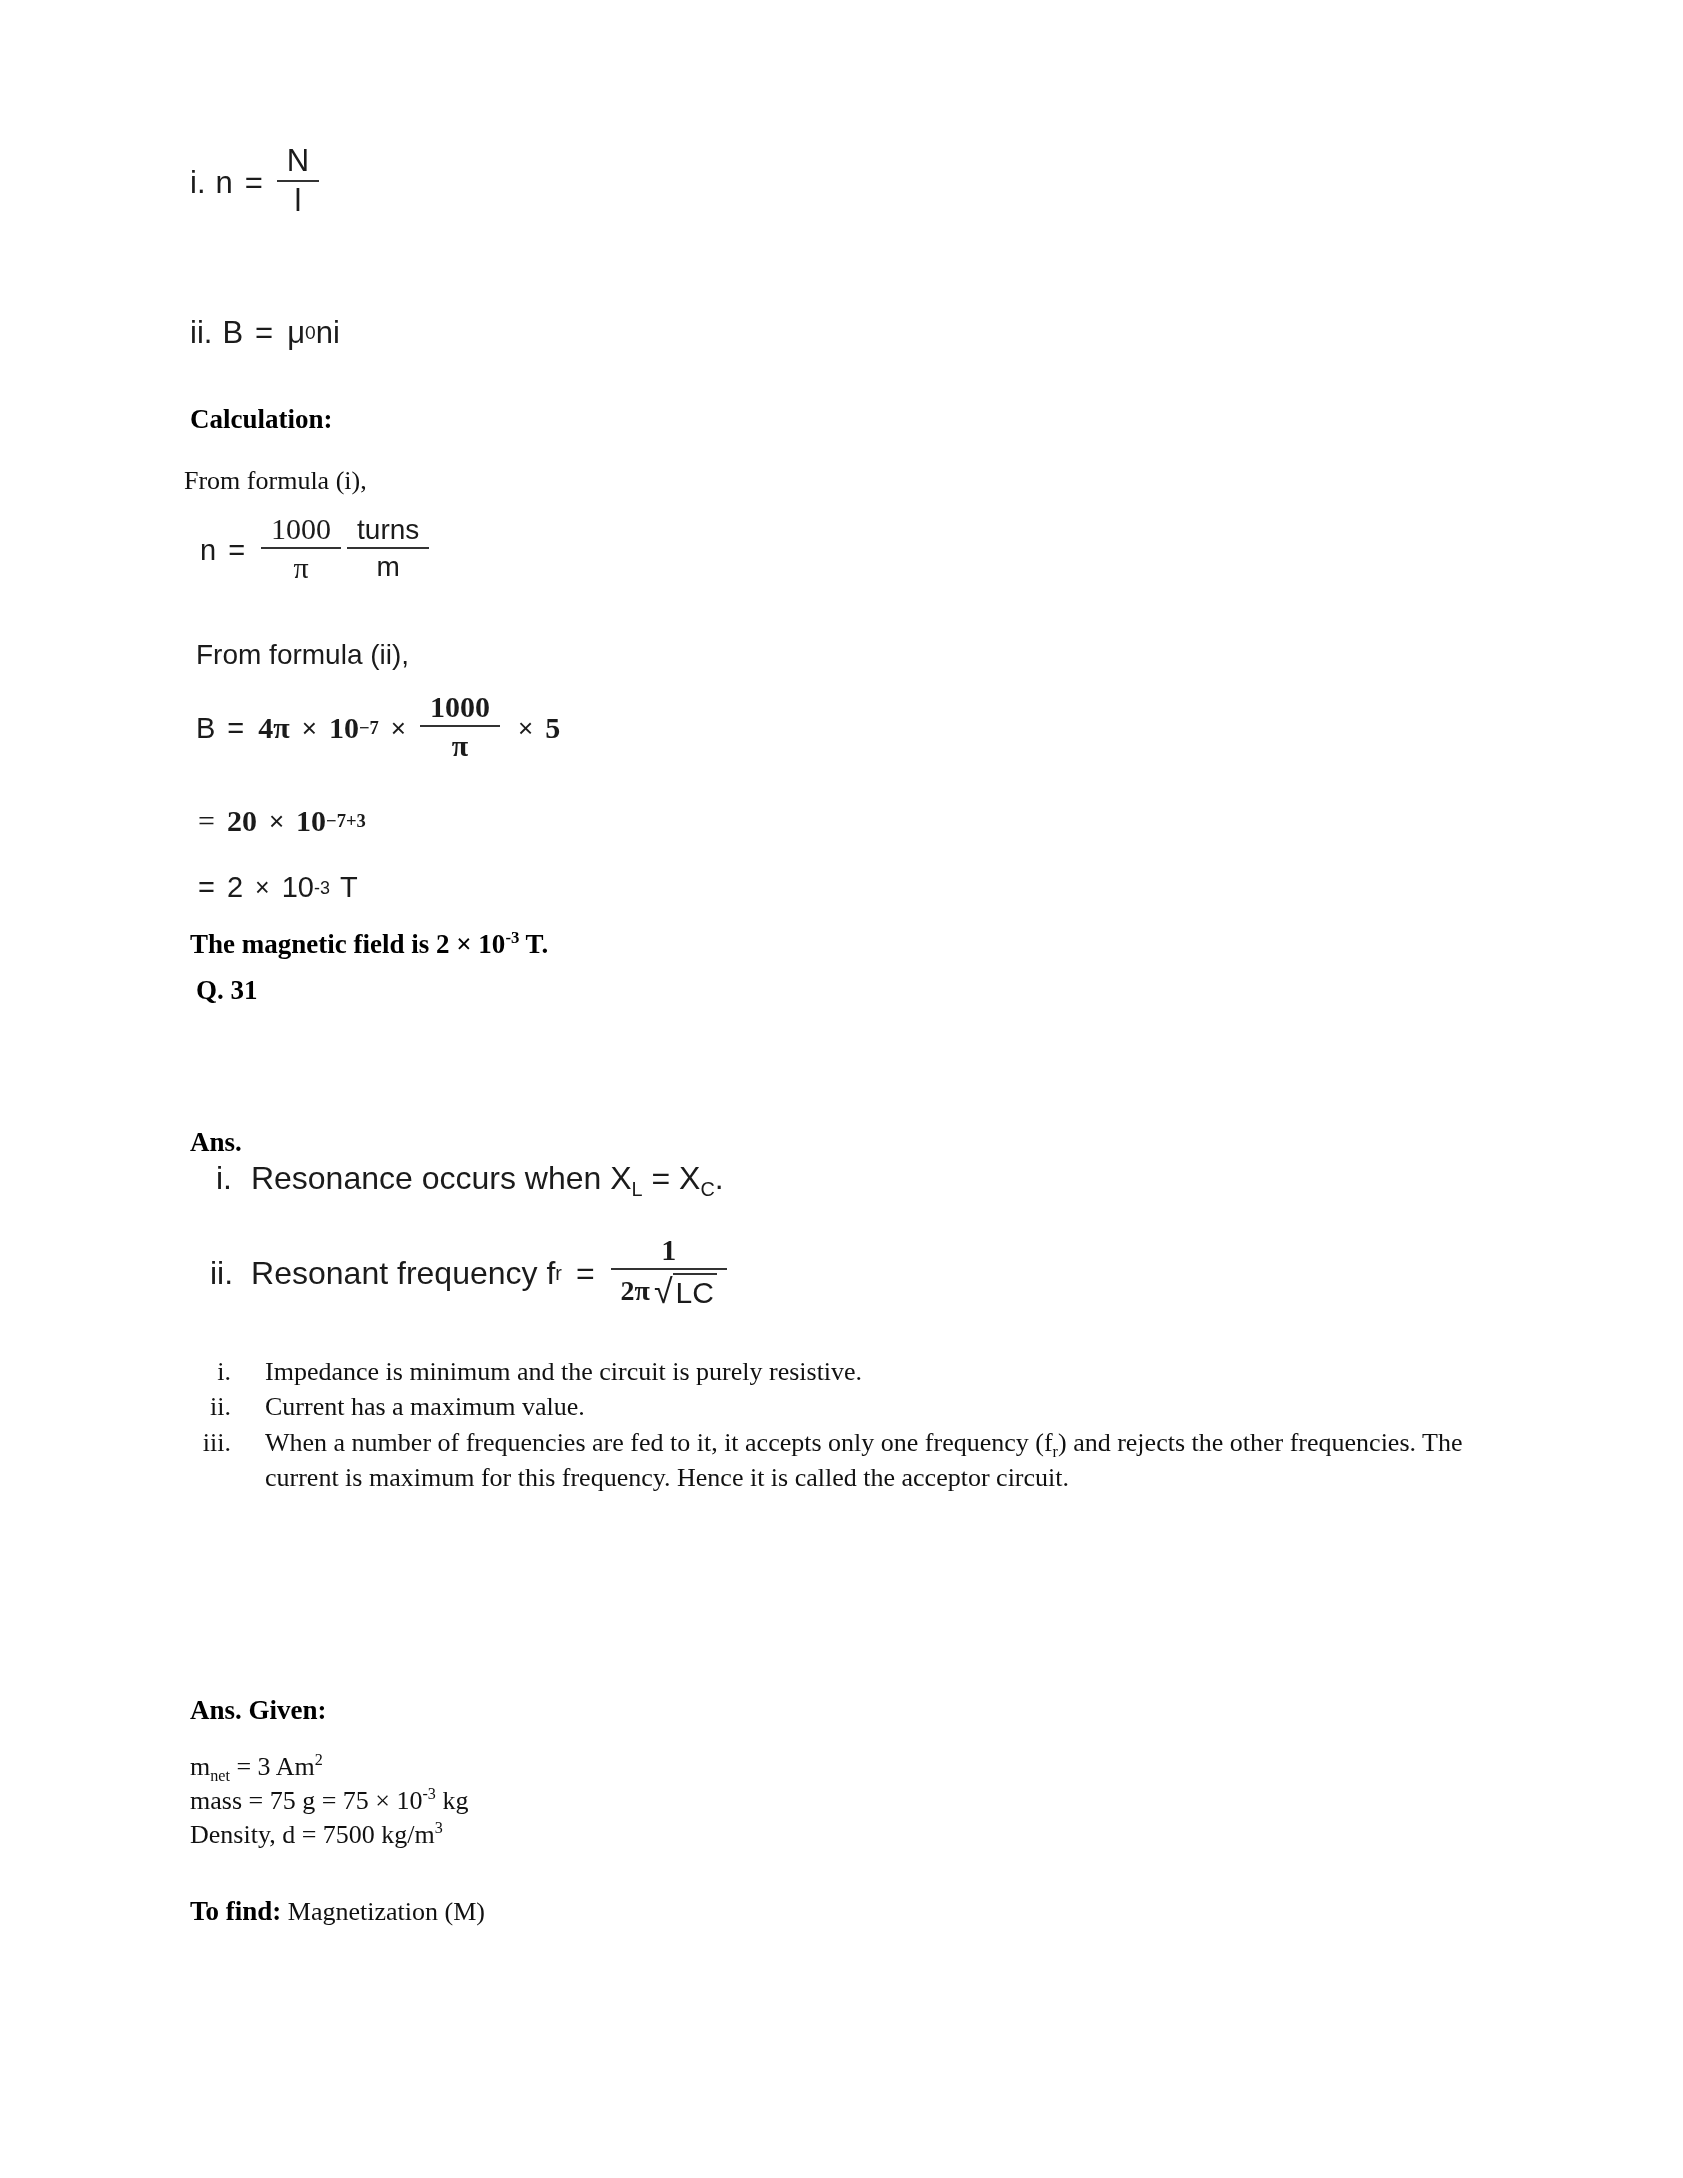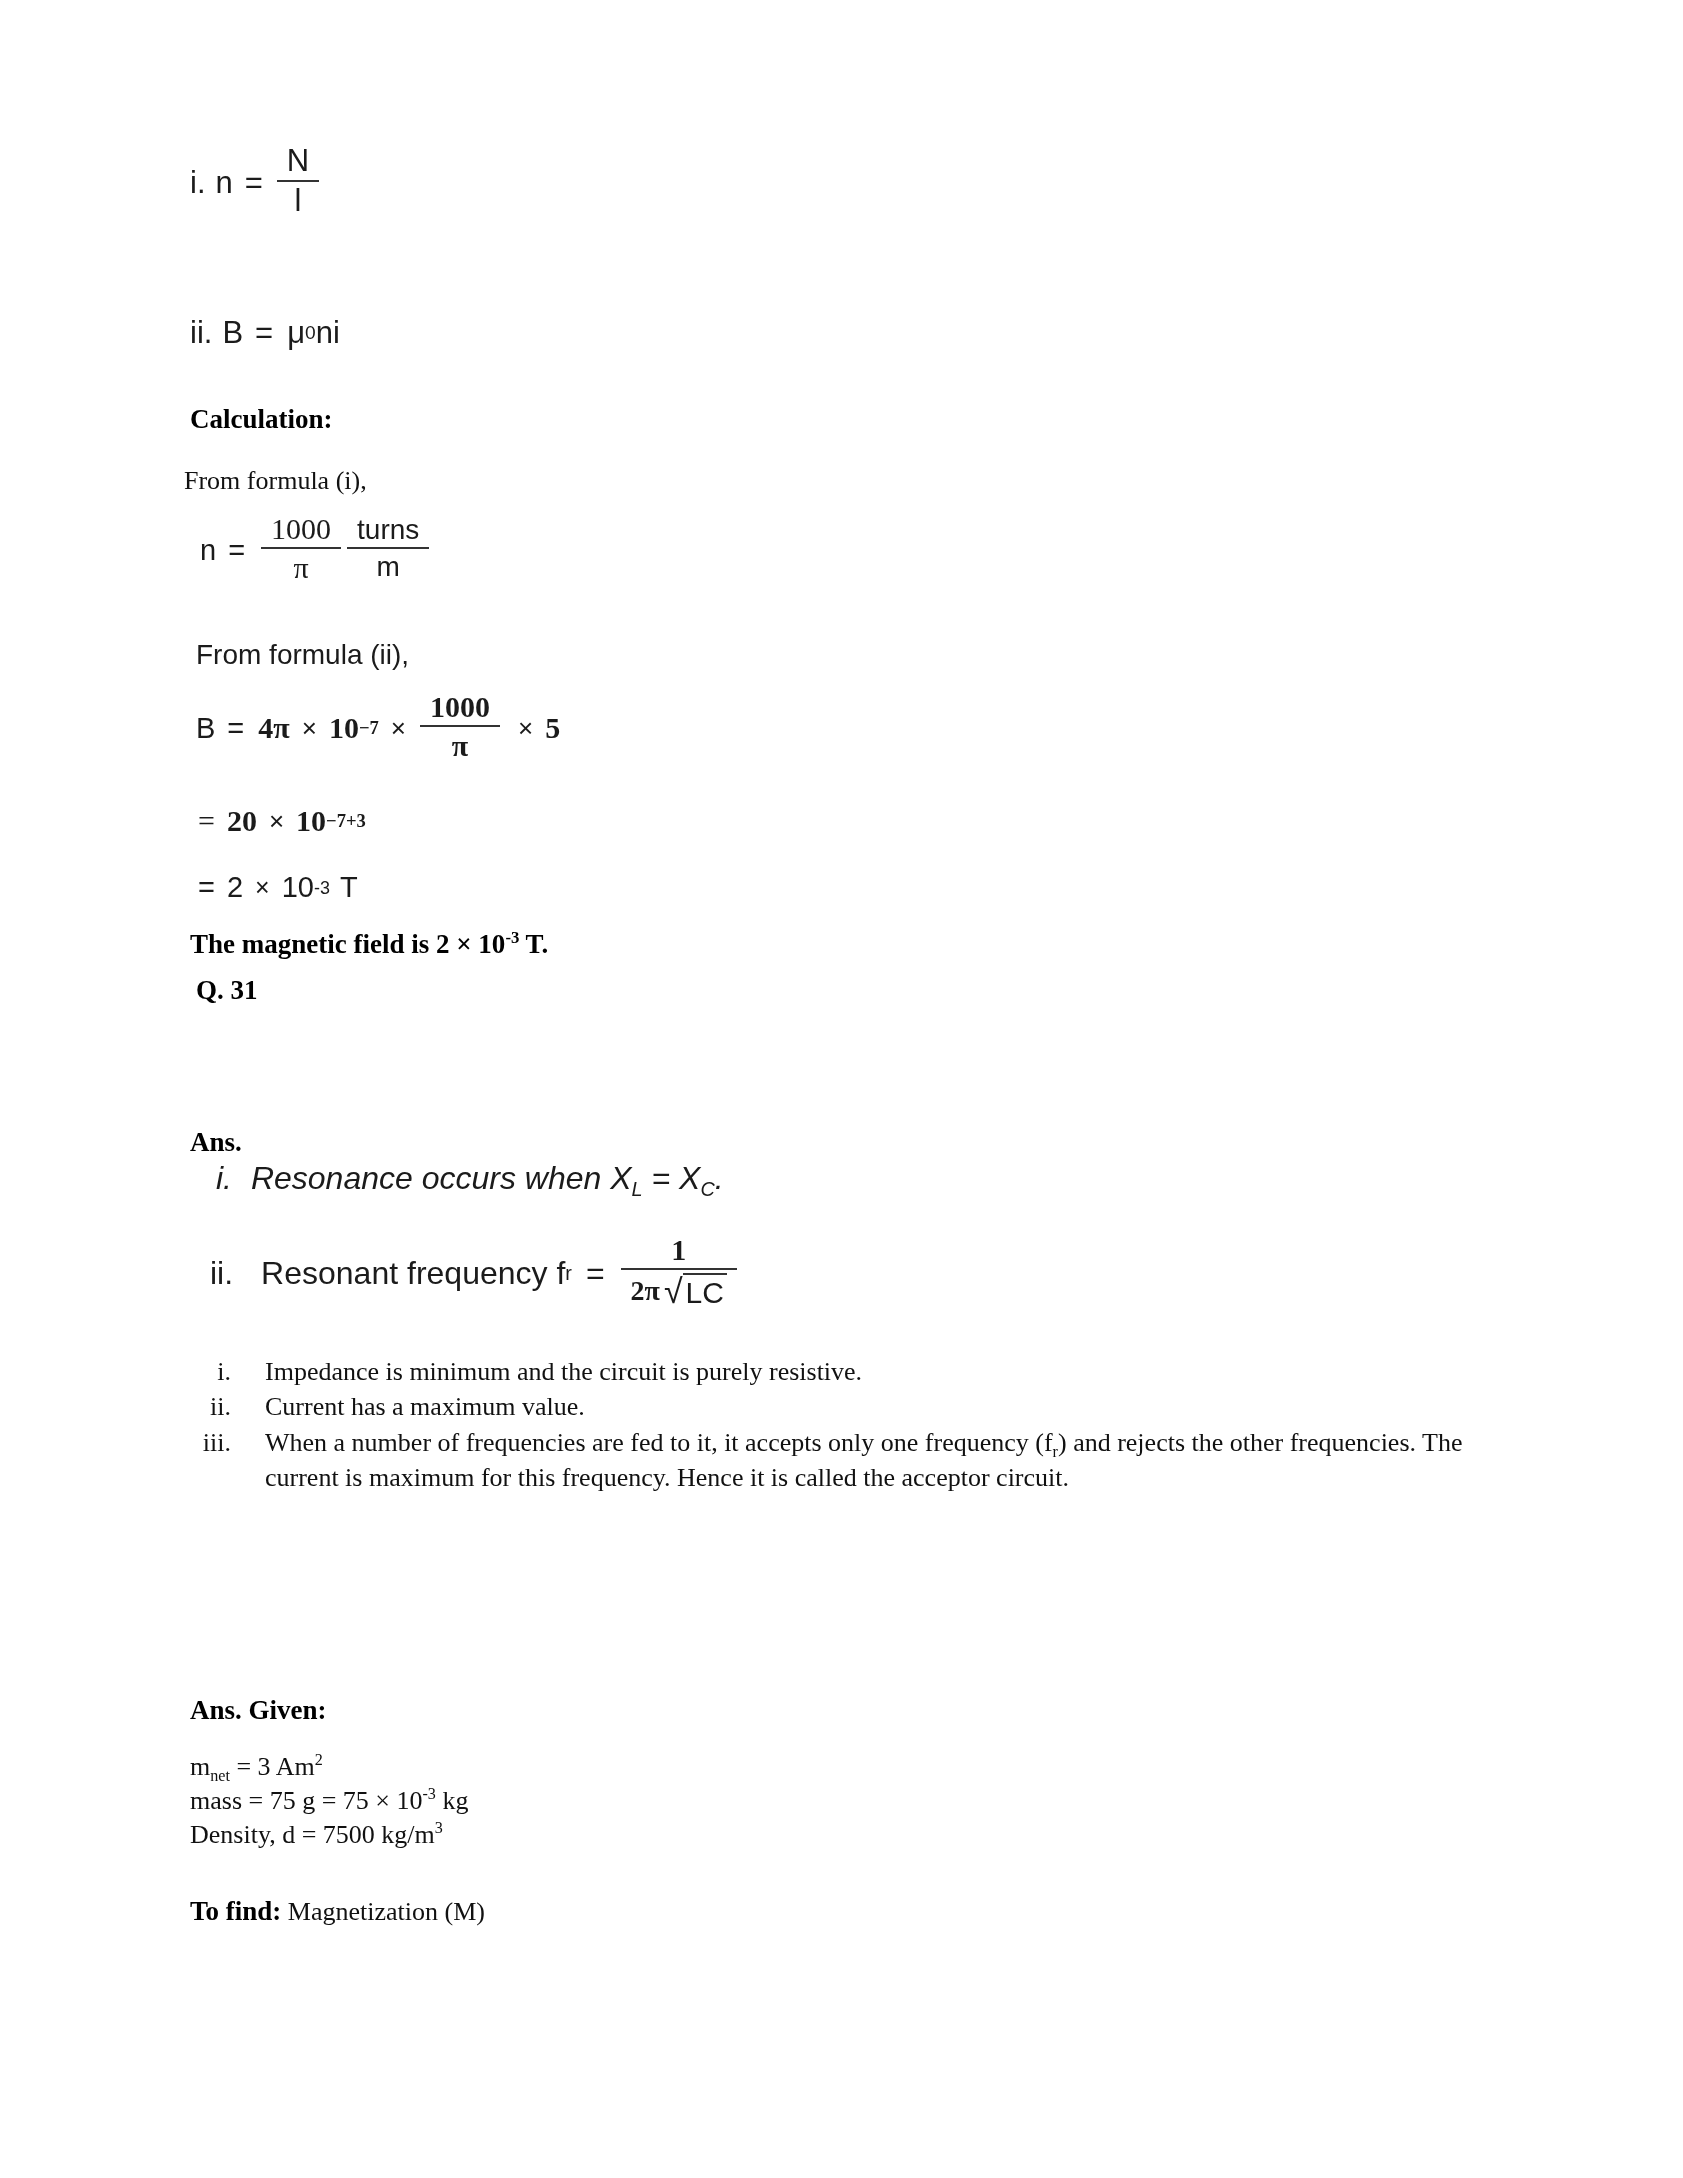--- a/index.html
+++ b/index.html
@@ -210,29 +210,29 @@
 
   <div class="abs head-bold" style="left:190px; top:929px;">
     <span>The magnetic field is 2 × 10</span><sup>-3</sup><span> T.</span>
   </div>
 
   <div class="abs head-bold" style="left:196px; top:975px;text-align:center;">Q. 31</div>
 
 
   <div class="abs head-bold" style="left:190px; top:1127px;">Ans.</div>
 
-  <div class="abs eq-sans" style="left:216px; top:1160px; font-size:32px;font-style:italic;">
+  <div class="abs eq-sans" style="left:216px; top:1160px; font-size:32px;">
     <span>i.</span>
     <span style="margin-left:10px;">Resonance occurs when X</span><sub>L</sub><span> = X</span><sub>C</sub><span>.</span>
   </div>
 
   <div class="abs" style="left:210px; top:1236px;">
     <div class="row-eq eq-sans" style="font-size:32px;">
       <span>ii.</span>
-      <span style="margin-left:28px;">Resonant frequency f</span>
+      <span style="margin-left:18px;">Resonant frequency f</span>
         <sub>r</sub>
       <span style="margin-left:14px;">=</span>
       <span class="frac" style="margin-left:16px;">
         <span class="num eq-serif bold" style="font-size:30px;">1</span>
         <span class="den" style="display:flex; align-items:flex-start; justify-content:center; gap:2px;">
           <span class="eq-serif bold" style="font-size:28px; position:relative; top:3px;text-align:right;">2π</span>
           <span class="radical">
             <span class="rad-sign" style="font-size:34px;">√</span>
             <span class="rad-body" style="font-size:30px;">LC</span>
           </span>

